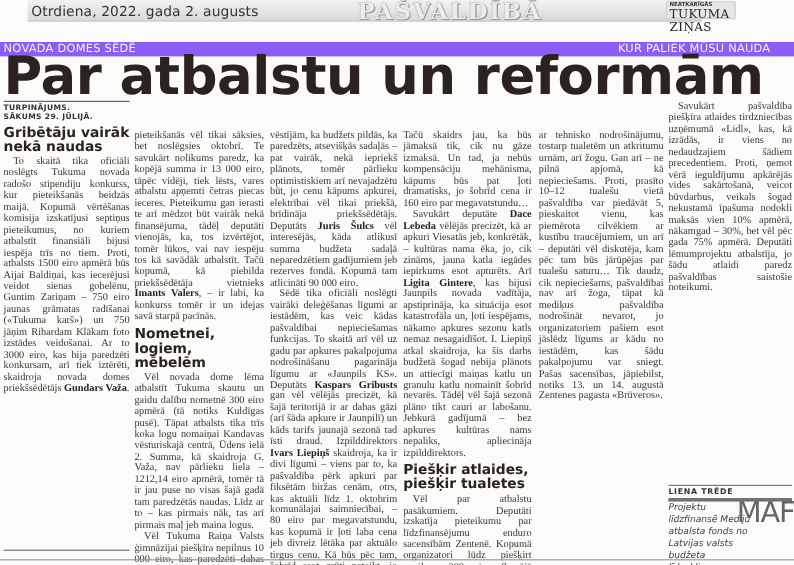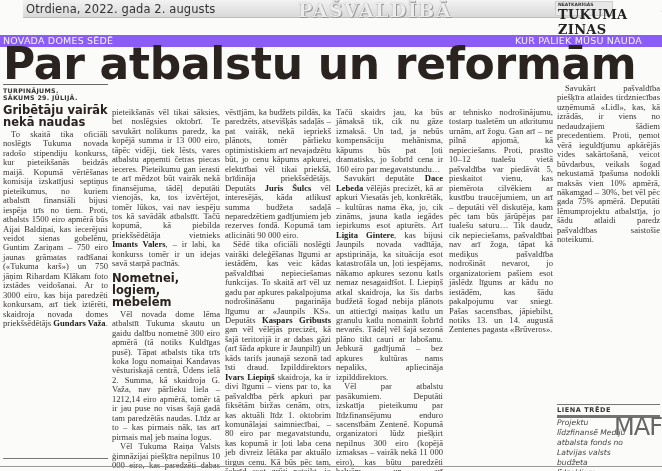--- a/index.html
+++ b/index.html
@@ -10,21 +10,21 @@
     background: linear-gradient(to bottom, #f2f2f2, #d9d9d9); border-bottom: 1px solid #bdbdbd; margin-left: 23px; }
   .topbar .date { position: absolute; left: 3px; top: 2px; font-family: "DejaVu Sans", sans-serif;
     font-size: 11.5px; color: #333; letter-spacing: 0.1px; }
   .topbar .masthead { position: absolute; left: 275px; top: -1px; font-family: "DejaVu Serif", serif;
     font-size: 19px; font-weight: bold; color: #ececec; letter-spacing: 1.5px;
     text-shadow: 0 0 1px #888, 1px 1px 0 #999; }
   .topbar .tz-logo { position: absolute; left: 532px; top: 1px; width: 58px; height: 15px;
     background: #e8e8e8; border: 1px solid #cfcfcf; }
   .topbar .tz-logo .small { position: absolute; left: 2px; top: 0px; font-size: 4.5px; font-weight: bold;
     font-family: "DejaVu Sans", sans-serif; color: #333; }
-  .topbar .tz-logo .big { position: absolute; left: 2px; top: 5px; font-size: 13px; font-weight: bold;
+  .topbar .tz-logo .big { position: absolute; left: 2px; top: 5px; font-size: 10px; font-weight: normal;
     font-family: "DejaVu Serif", serif; color: #222; letter-spacing: 0.3px; }
   .topbar .pagenum { position: absolute; left: 638px; top: 2px; font-family: "DejaVu Sans", sans-serif;
     font-size: 11px; color: #333; }
 
   .section-bar { position: absolute; left: 0; top: 35px; width: 662px; height: 12px; background: #8b5cf6; }
   .section-bar .left { position: absolute; left: 3px; top: 0px; font-family: "DejaVu Sans", sans-serif;
     font-size: 9.5px; color: #f4f4f4; letter-spacing: 0.2px; }
   .section-bar .right { position: absolute; right: 20px; top: 0px; font-family: "DejaVu Sans", sans-serif;
     font-size: 9.5px; color: #f4f4f4; letter-spacing: 0.2px; }
 
@@ -97,20 +97,21 @@
 </div>
 
 <div class="col" style="left:225px; width:106px;">
   <p class="noindent"><span>vēstījām, ka budžets pildās, ka paredzēts, atsevišķās sadaļās – pat vairāk, nekā iepriekš plānots, tomēr pārlieku optimistiskiem arī nevajadzētu būt, jo cenu kāpums apkurei, elektrībai vēl tikai priekšā, brīdināja priekšsēdētājs. Deputāts </span><b>Juris Šulcs</b><span> vēl interesējās, kāda atlikusī summa budžeta sadaļā neparedzētiem gadījumiem jeb rezerves fondā. Kopumā tam atlicināti 90 000 eiro.</span></p>
   <p><span>Sēdē tika oficiāli noslēgti vairāki deleģēšanas līgumi ar iestādēm, kas veic kādas pašvaldībai nepieciešamas funkcijas. To skaitā arī vēl uz gadu par apkures pakalpojuma nodrošināšanu pagarināja līgumu ar «Jaunpils KS». Deputāts </span><b>Kaspars Gribusts</b><span> gan vēl vēlējās precizēt, kā šajā teritorijā ir ar dabas gāzi (arī šāda apkure ir Jaunpilī) un kāds tarifs jaunajā sezonā tad īsti draud. Izpilddirektors </span><b>Ivars Liepiņš</b><span> skaidroja, ka ir divi līgumi – viens par to, ka pašvaldība pērk apkuri par fiksētām biržas cenām, otrs, kas aktuāli līdz 1. oktobrim komunālajai saimniecībai, – 80 eiro par megavatstundu, kas kopumā ir ļoti laba cena jeb divreiz lētāka par aktuālo tirgus cenu. Kā būs pēc tam, šobrīd esot grūti pateikt, jo daudz kas atkarīgs no tā, kāds un vai būs valsts atbalsts.</span></p>
 </div>
 
 <div class="col" style="left:336px; width:107px;">
   <p class="noindent">Tačū skaidrs jau, ka būs jāmaksā tik, cik nu gāze izmaksā. Un tad, ja nebūs kompensāciju mehānisma, kāpums būs pat ļoti dramatisks, jo šobrīd cena ir 160 eiro par megavatstundu…</p>
   <p><span>Savukārt deputāte </span><b>Dace Lebeda</b><span> vēlējās precizēt, kā ar apkuri Viesatās jeb, konkrētāk, – kultūras nama ēka, jo, cik zināms, jauna katla iegādes iepirkums esot apturēts. Arī </span><b>Ligita Gintere</b><span>, kas bijusi Jaunpils novada vadītāja, apstiprināja, ka situācija esot katastrofāla un, ļoti iespējams, nākamo apkures sezonu katls nemaz nesagaidīšot. I. Liepiņš atkal skaidroja, ka šis darbs budžetā šogad nebija plānots un attiecīgi maiņas katlu un granulu katlu nomainīt šobrīd nevarēs. Tādēļ vēl šajā sezonā plāno tikt cauri ar labošanu. Jebkurā gadījumā – bez apkures kultūras nams nepaliks, apliecināja izpilddirektors.</span></p>
+  <div class="sub">Piešķir atlaides, piešķir tualetes</div>
   <p>Vēl par atbalstu pasākumiem. Deputāti izskatīja pieteikumu par līdzfinansējumu enduro sacensībām Zentenē. Kopumā organizatori lūdz piešķirt nepilnus 300 eiro (kopējā izmaksas – vairāk nekā 11 000 eiro), kas būtu paredzēti balvām un arī organizatoriskiem izdevumiem. Deputāti gan lēma naudu nepiešķirt, bet iespēju robežās atbalstīt pasākumu</p>
 </div>
 
 <div class="col" style="left:449px; width:104px;">
   <p class="noindent">ar tehnisko nodrošinājumu, tostarp tualetēm un atkritumu urnām, arī žogu. Gan arī – ne pilnā apjomā, kā nepieciešams. Proti, prasīto 10–12 tualešu vietā pašvaldība var piedāvāt 5, pieskaitot vienu, kas piemērota cilvēkiem ar kustību traucējumiem, un arī – deputāti vēl diskutēja, kam pēc tam būs jārūpējas par tualešu saturu… Tik daudz, cik nepieciešams, pašvaldībai nav arī žoga, tāpat kā mediķus pašvaldība nodrošināt nevarot, jo organizatoriem pašiem esot jāslēdz līgums ar kādu no iestādēm, kas šādu pakalpojumu var sniegt. Pašas sacensības, jāpiebilst, notiks 13. un 14. augustā Zentenes pagasta «Brūveros».</p>
 </div>
 <div class="col" style="left:557px; width:103px;">
   <p>Savukārt pašvaldība piešķīra atlaides tirdzniecības uzņēmumā «Lidl», kas, kā izrādās, ir viens no nedaudzajiem šādiem precedentiem. Proti, ņemot vērā ieguldījumu apkārējās vides sakārtošanā, veicot būvdarbus, veikals šogad nekustamā īpašuma nodokli maksās vien 10% apmērā, nākamgad – 30%, bet vēl pēc gada 75% apmērā. Deputāti lēmumprojektu atbalstīja, jo šādu atlaidi paredz pašvaldības saistošie noteikumi.</p>
 </div>
 

